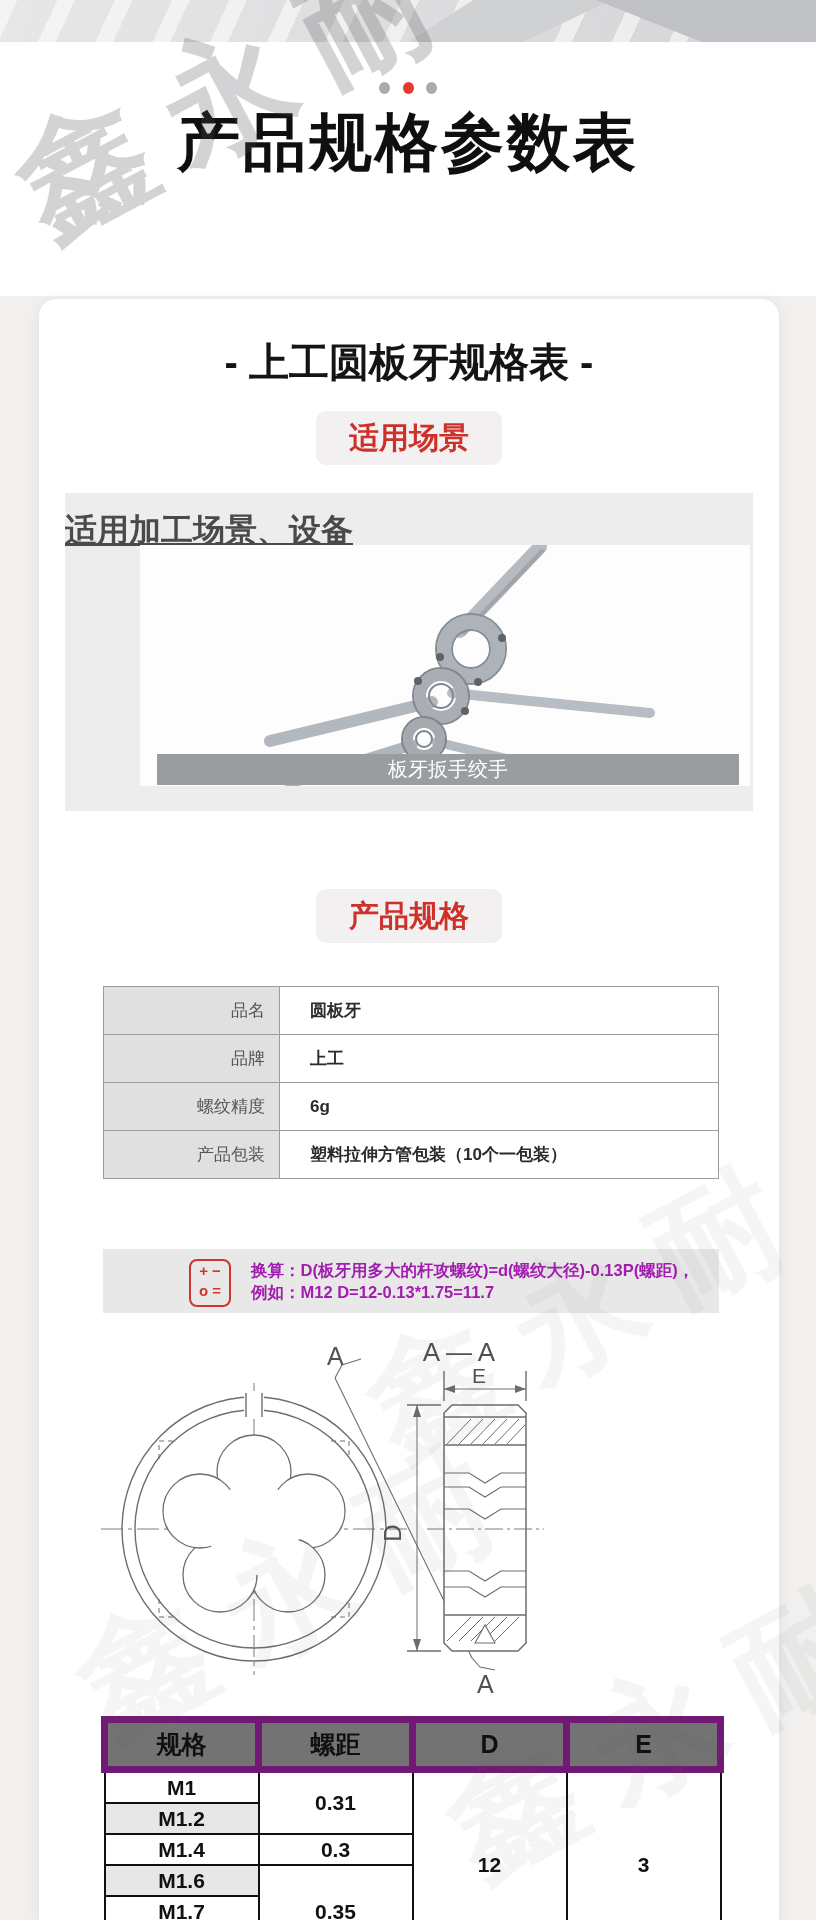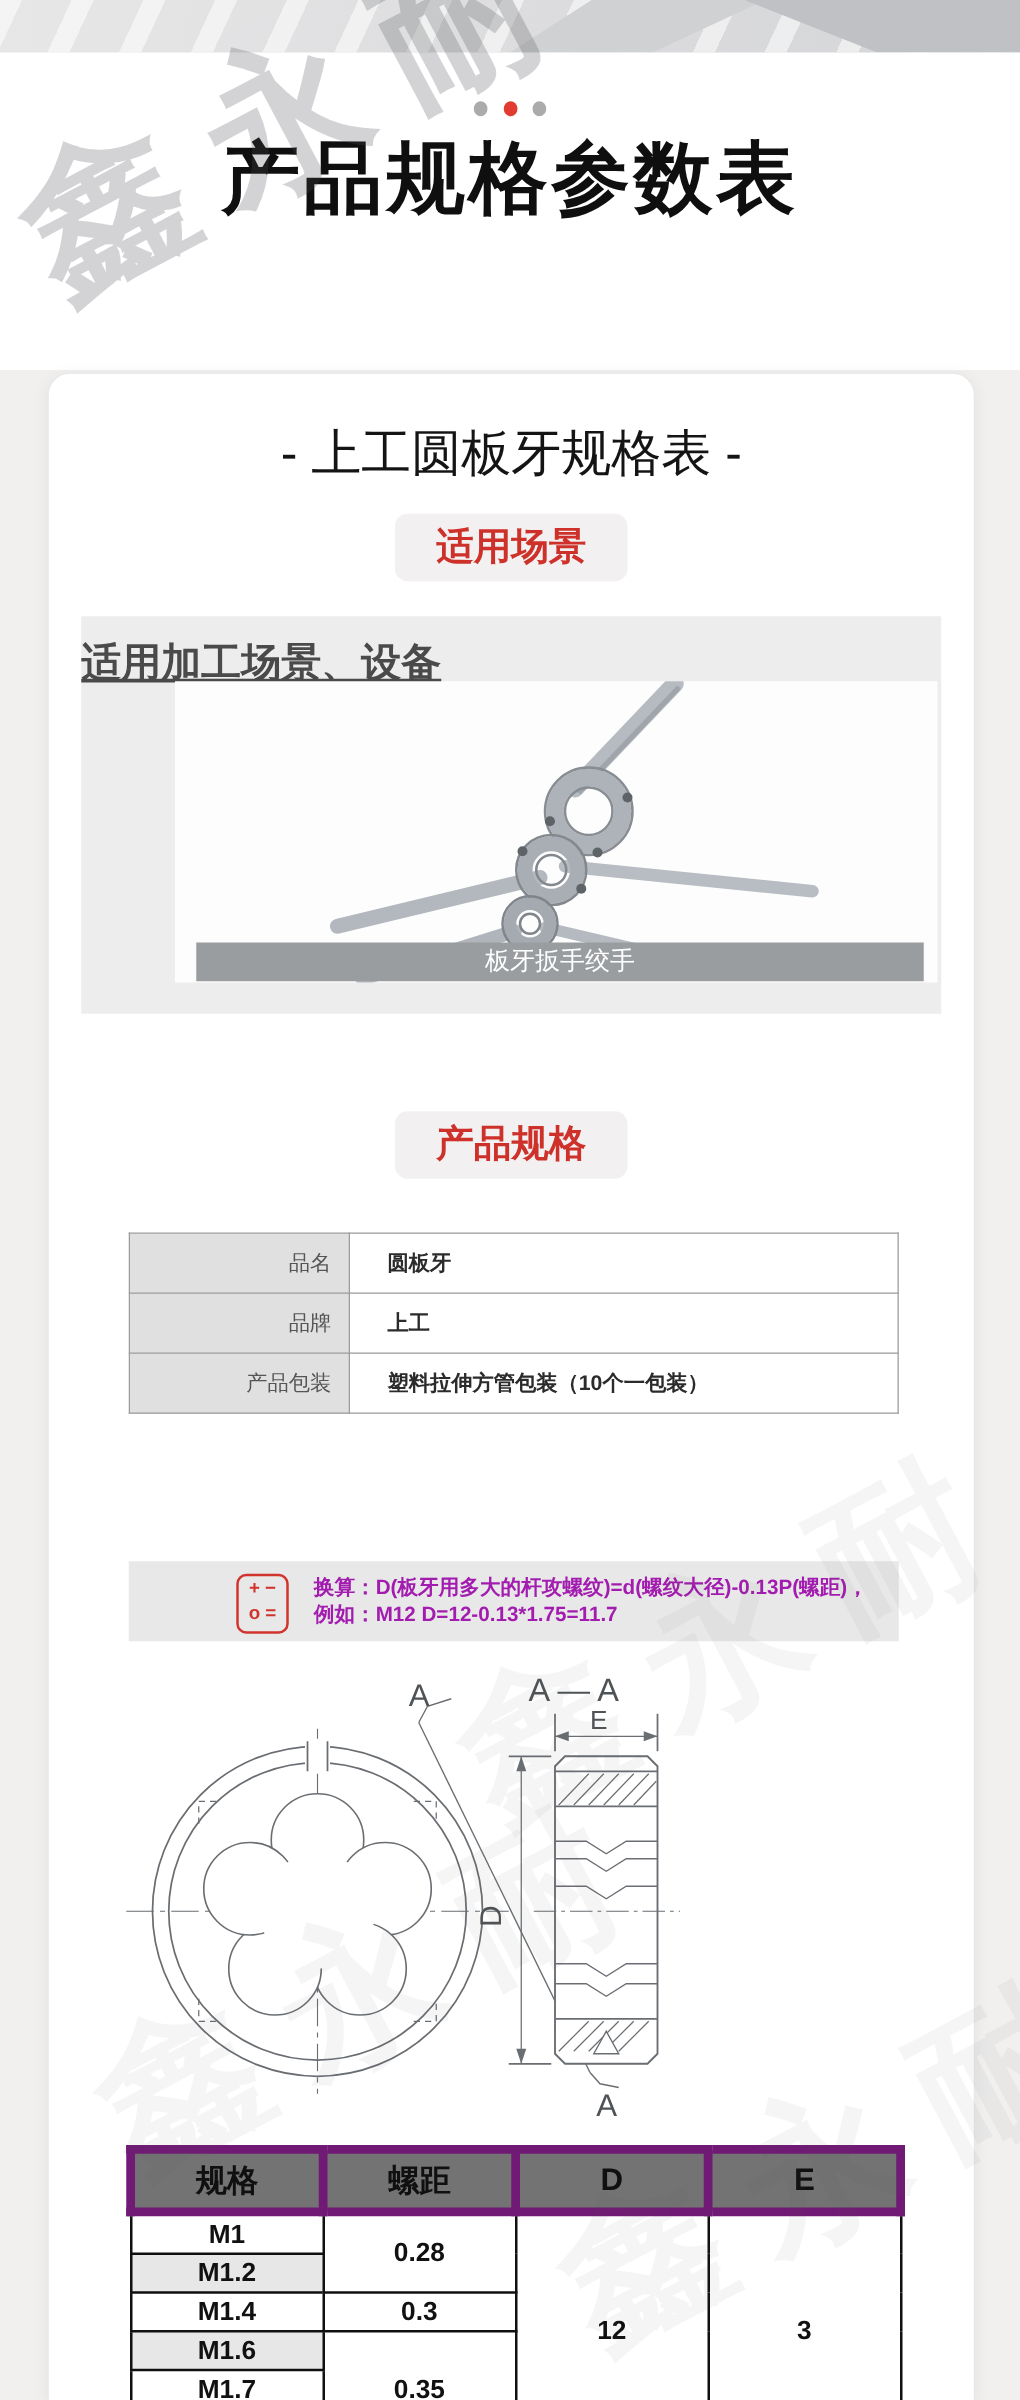--- a/index.html
+++ b/index.html
@@ -23,21 +23,21 @@
   .page-title{position:absolute;left:0;top:100px;width:816px;text-align:center;
     font-size:63px;font-weight:900;letter-spacing:3px;color:#0f0f0f;}
 
   
   .lower-bg{position:absolute;left:0;top:296px;width:816px;height:1624px;background:#f1f0ef;}
 
   
   .card{position:absolute;left:38px;top:298px;width:740px;height:1622px;background:#ffffff;
     border:1px solid #e9e7e7;border-radius:18px 18px 0 0;box-shadow:0 2px 14px rgba(0,0,0,.06);overflow:hidden;}
   .card-title{position:absolute;left:0;top:36px;width:740px;text-align:center;
-    font-size:40px;font-weight:400;color:#141414;}
+    font-size:40px;font-weight:700;color:#141414;}
 
   .badge{position:absolute;left:277px;width:186px;height:54px;line-height:54px;border-radius:10px;
     background:#f2f0f1;text-align:center;font-size:30px;font-weight:bold;color:#ce312a;}
   .badge.badge1{top:112px;}
   .badge.badge2{top:590px;}
 
   
   .panel{position:absolute;left:26px;top:194px;width:688px;height:318px;background:#ededee;}
   .panel-heading{position:absolute;left:0;top:16px;width:688px;text-align:left;
     font-size:32px;font-weight:bold;color:#4a4a4a;text-decoration:underline;}
@@ -142,20 +142,24 @@
 
     <table class="spec-table">
       <tbody>
         <tr>
           <td class="lbl">品名</td>
           <td class="val">圆板牙</td>
         </tr>
         <tr>
           <td class="lbl">品牌</td>
           <td class="val">上工</td>
+        </tr>
+        <tr>
+          <td class="lbl">螺纹精度</td>
+          <td class="val">6g</td>
         </tr>
         <tr>
           <td class="lbl">产品包装</td>
           <td class="val">塑料拉伸方管包装（10个一包装）</td>
         </tr>
       </tbody>
     </table>
 
     <div class="note">
       <div class="calc-icon">
@@ -271,21 +275,21 @@
         <tr>
           <th>规格</th>
           <th>螺距</th>
           <th>D</th>
           <th>E</th>
         </tr>
       </thead>
       <tbody>
         <tr>
           <td>M1</td>
-          <td rowspan="2">0.28</td>
+          <td rowspan="2">0.31</td>
           <td rowspan="6">12</td>
           <td rowspan="6">3</td>
         </tr>
         <tr>
           <td class="alt">M1.2</td>
         </tr>
         <tr>
           <td>M1.4</td>
           <td>0.3</td>
         </tr>

